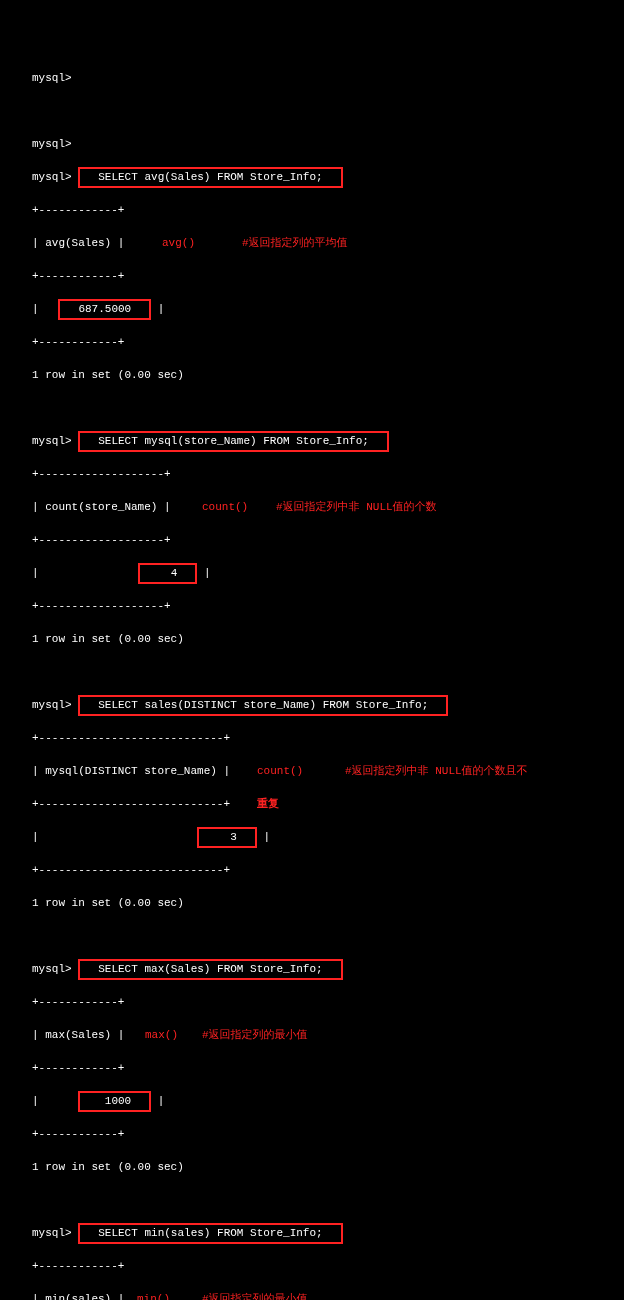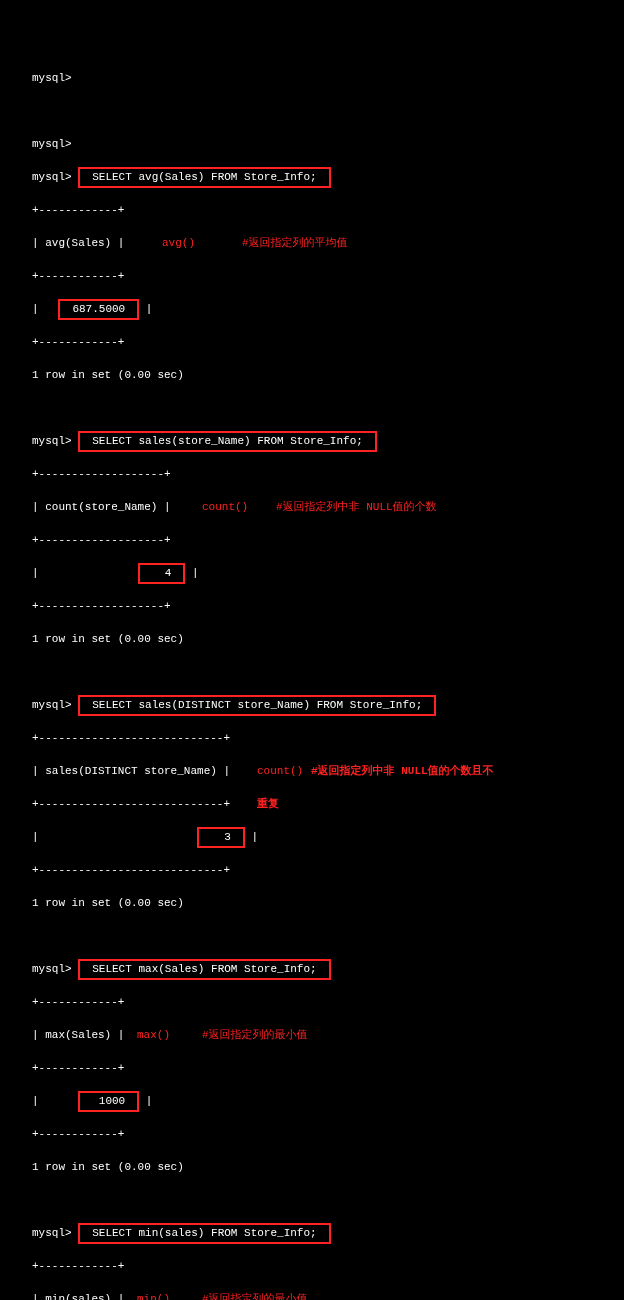--- a/index.html
+++ b/index.html
@@ -7,60 +7,60 @@
       background: #000;
       color: #fff;
       font-family: "Consolas", "Courier New", monospace;
       font-size: 11px;
       line-height: 1.5;
       width: 624px;
       padding: 4px 4px 4px 4px;
       white-space: pre;
       position: relative;
     }
-    .box { border: 2px solid #ff2222; display: inline-block; padding: 0 12px; margin: -2px 0; }
+    .box { border: 2px solid #ff2222; display: inline-block; padding: 0 18px; margin: -2px 0; }
     .line { display: block; min-height: 16.5px; margin-left: 28px; }
     .boxline { position: relative; }
     .annot { position: absolute; color: #ff2222; }
   </style>
 </head>
 <body>
 
 
 
 <span class="line"><span>mysql&gt;</span></span>
 <span class="line"> </span>
 <span class="line"><span>mysql&gt;</span></span>
 <span class="line boxline"><span>mysql&gt;</span> <span class="box">SELECT avg(Sales) FROM Store_Info;</span></span>
 <span class="line">+------------+</span>
 <span class="line boxline"><span>| avg(Sales) |</span><span class="annot" style="left:130px;">avg()</span><span class="annot" style="left:210px;">#返回指定列的平均值</span></span>
 <span class="line">+------------+</span>
 <span class="line">|   <span class="box">687.5000</span> |</span>
 <span class="line">+------------+</span>
 <span class="line">1 row in set (0.00 sec)</span>
 <span class="line"> </span>
-<span class="line boxline"><span>mysql&gt;</span> <span class="box">SELECT sales(store_Name) FROM Store_Info;</span></span>
+<span class="line boxline"><span>mysql&gt;</span> <span class="box">SELECT mysql(store_Name) FROM Store_Info;</span></span>
 <span class="line">+-------------------+</span>
 <span class="line boxline"><span>| count(store_Name) |</span><span class="annot" style="left:170px;">count()</span><span class="annot" style="left:244px;">#返回指定列中非 NULL值的个数</span></span>
 <span class="line">+-------------------+</span>
 <span class="line"><span>|               </span><span class="box">  4</span><span> |</span></span>
 <span class="line">+-------------------+</span>
 <span class="line">1 row in set (0.00 sec)</span>
 <span class="line"> </span>
 <span class="line boxline"><span>mysql&gt;</span> <span class="box">SELECT sales(DISTINCT store_Name) FROM Store_Info;</span></span>
 <span class="line">+----------------------------+</span>
-<span class="line boxline"><span>| sales(DISTINCT store_Name) |</span><span class="annot" style="left:225px;">count()</span><span class="annot" style="left:279px;font-weight:bold;">#返回指定列中非 NULL值的个数且不</span></span>
+<span class="line boxline"><span>| mysql(DISTINCT store_Name) |</span><span class="annot" style="left:225px;">count()</span><span class="annot" style="left:313px;">#返回指定列中非 NULL值的个数且不</span></span>
 <span class="line boxline"><span>+----------------------------+</span><span class="annot" style="left:225px;font-weight:bold;">重复</span></span>
 <span class="line"><span>|                        </span><span class="box">  3</span><span> |</span></span>
 <span class="line">+----------------------------+</span>
 <span class="line">1 row in set (0.00 sec)</span>
 <span class="line"> </span>
 <span class="line boxline"><span>mysql&gt;</span> <span class="box">SELECT max(Sales) FROM Store_Info;</span></span>
 <span class="line">+------------+</span>
-<span class="line boxline"><span>| max(Sales) |</span><span class="annot" style="left:105px;">max()</span><span class="annot" style="left:170px;">#返回指定列的最小值</span></span>
+<span class="line boxline"><span>| max(Sales) |</span><span class="annot" style="left:113px;">max()</span><span class="annot" style="left:170px;">#返回指定列的最小值</span></span>
 <span class="line">+------------+</span>
 <span class="line"><span>|      </span><span class="box"> 1000</span><span> |</span></span>
 <span class="line">+------------+</span>
 <span class="line">1 row in set (0.00 sec)</span>
 <span class="line"> </span>
 <span class="line boxline"><span>mysql&gt;</span> <span class="box">SELECT min(sales) FROM Store_Info;</span></span>
 <span class="line">+------------+</span>
 <span class="line boxline"><span>| min(sales) |</span><span class="annot" style="left:105px;">min()</span><span class="annot" style="left:170px;">#返回指定列的最小值</span></span>
 
 

